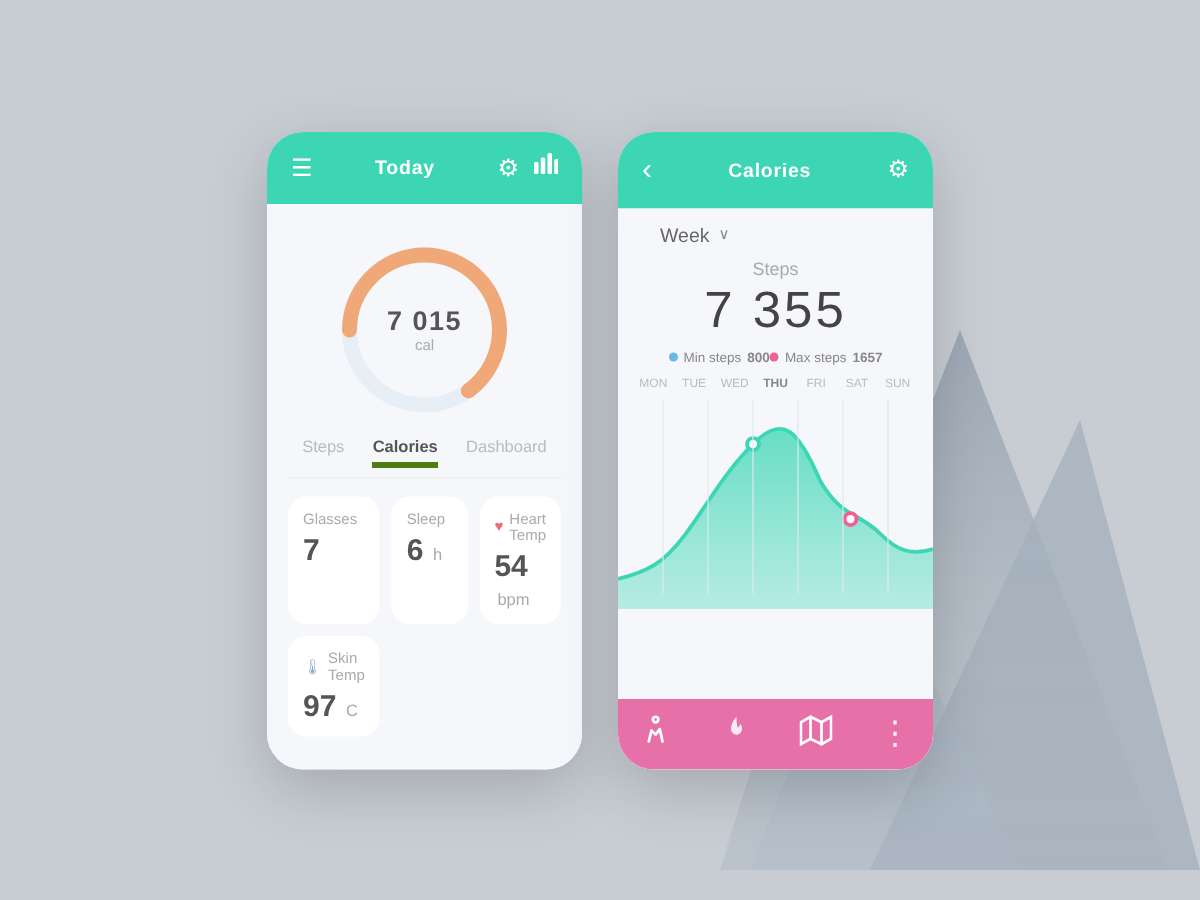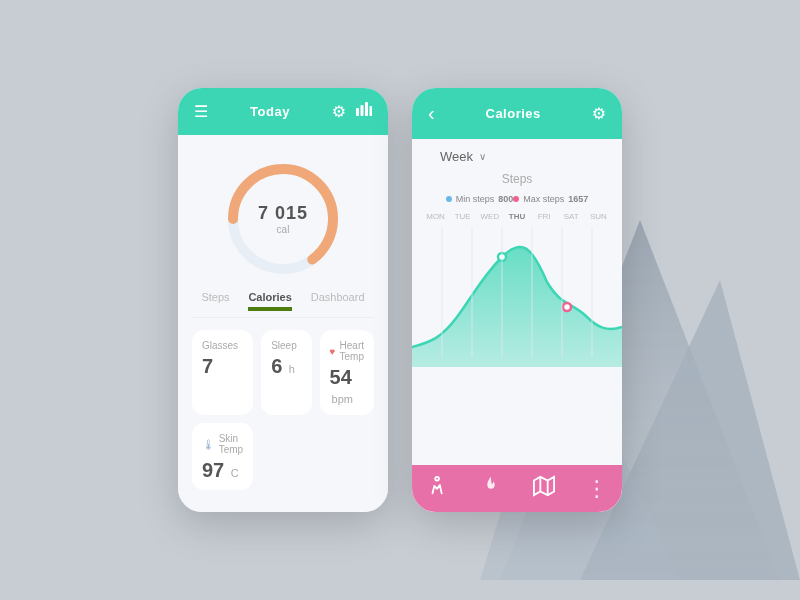--- a/index.html
+++ b/index.html
@@ -377,20 +377,21 @@
 
     <div class="phone2-body">
 
       <div class="week-selector">
         <span class="week-label">Week</span>
         <span class="chevron-down">∨</span>
       </div>
 
       <div class="steps-section">
         <div class="steps-title">Steps</div>
+        <div class="steps-value">7 355</div>
       </div>
 
       <div class="steps-legend">
         <div class="legend-item">
           <div class="legend-dot dot-blue"></div>
           <span>Min steps</span>
           <strong>800</strong>
         </div>
         <div class="legend-item">
           <div class="legend-dot dot-pink"></div>

